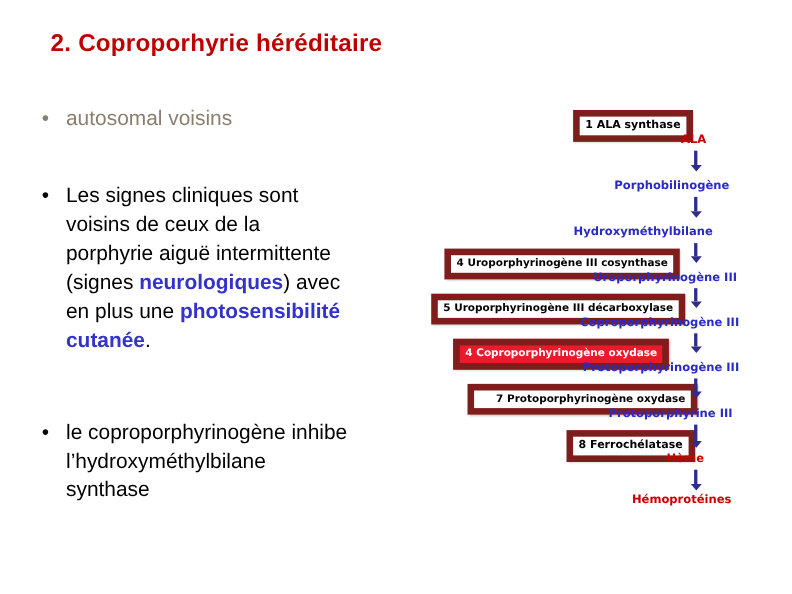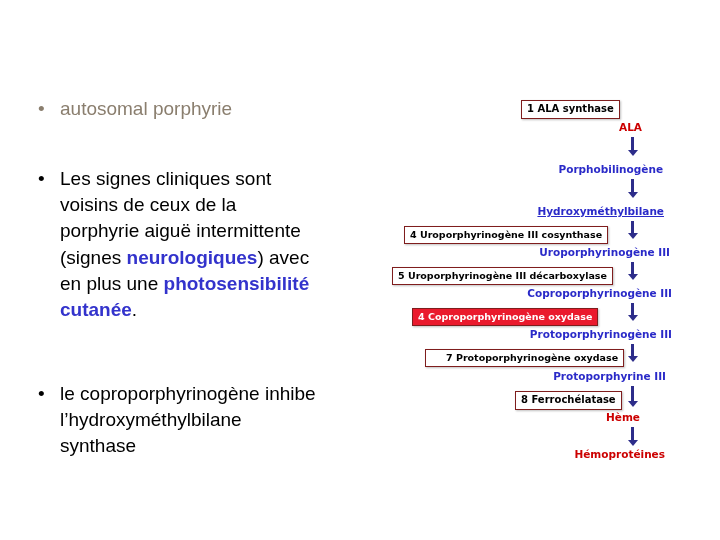--- a/index.html
+++ b/index.html
@@ -15,21 +15,21 @@
   .marker{width:22px;font-size:19px;line-height:1.38;flex:0 0 22px;}
   .btext{font-size:19px;line-height:1.38;white-space:pre-line;color:#000;}
   .b1{left:38px;top:96px;}
   .b2{left:38px;top:166px;width:360px;}
   .b3{left:38px;top:381px;width:360px;}
   .gray{color:#8a7e6e;}
   .blue{color:#3333cc;font-weight:bold;}
 
   
   .ebox{
-    position:absolute;background:#ffffff;border:1px solid #7f1d1d;
+    position:absolute;background:#ffffff;border:6px solid #7f1d1d;
     font-family:"DejaVu Sans",sans-serif;font-weight:bold;
     font-size:9.5px;line-height:1.25;padding:2px 5px;white-space:nowrap;
     box-shadow:1px 1px 2px rgba(0,0,0,.25);color:#000;
   }
   .ebox.short{font-size:10px;}
   .ebox.red{background:#ea1a2d;color:#ffffff;}
   .met{
     position:absolute;font-family:"DejaVu Sans",sans-serif;font-weight:bold;
     font-size:10.5px;white-space:nowrap;
   }
@@ -39,24 +39,25 @@
   .arrow:after{
     content:"";position:absolute;top:100%;left:50%;transform:translateX(-50%);
     border:5px solid transparent;border-top:6px solid #2d2d8a;border-bottom:0;
   }
 </style>
 </head>
 <body>
 
 <div class="slide">
 
+  <h1 class="title">2. Coproporhyrie héréditaire</h1>
 
   <div class="bullet b1">
     <span class="marker gray">•</span>
-    <span class="btext gray">autosomal porphyrie</span>
+    <span class="btext gray">autosomal voisins</span>
   </div>
 
   <div class="bullet b2">
     <span class="marker">•</span>
     <span class="btext"><span>Les signes cliniques sont
 voisins de ceux de la
 porphyrie aiguë intermittente
 (signes </span><span class="blue">neurologiques</span><span>) avec
 en plus une </span><span class="blue">photosensibilité
 cutanée</span><span>.</span></span>
@@ -71,21 +72,21 @@
 
   <div class="ebox short" style="left:521px;top:100px;">1 ALA synthase</div>
   <div class="ebox" style="left:404px;top:226px;">4 Uroporphyrinogène III cosynthase</div>
   <div class="ebox" style="left:392px;top:267px;">5 Uroporphyrinogène III décarboxylase</div>
   <div class="ebox red" style="left:412px;top:308px;">4 Coproporphyrinogène oxydase</div>
   <div class="ebox" style="left:425px;top:349px;padding-left:20px;">7 Protoporphyrinogène oxydase</div>
   <div class="ebox short" style="left:515px;top:391px;">8 Ferrochélatase</div>
 
   <div class="met mred" style="top:121px;right:78px;">ALA</div>
   <div class="met mblue" style="top:163px;right:57px;">Porphobilinogène</div>
-  <div class="met mblue" style="top:205px;right:56px;text-decoration:underline;">Hydroxyméthylbilane</div>
+  <div class="met mblue" style="top:205px;right:72px;">Hydroxyméthylbilane</div>
   <div class="met mblue" style="top:246px;right:50px;">Uroporphyrinogène III</div>
   <div class="met mblue" style="top:287px;right:48px;">Coproporphyrinogène III</div>
   <div class="met mblue" style="top:328px;right:48px;">Protoporphyrinogène III</div>
   <div class="met mblue" style="top:370px;right:54px;">Protoporphyrine III</div>
   <div class="met mred" style="top:411px;right:80px;">Hème</div>
   <div class="met mred" style="top:448px;right:55px;">Hémoprotéines</div>
 
   <div class="arrow" style="left:631px;top:137px;height:13px;"></div>
   <div class="arrow" style="left:631px;top:179px;height:13px;"></div>
   <div class="arrow" style="left:631px;top:221px;height:12px;"></div>

